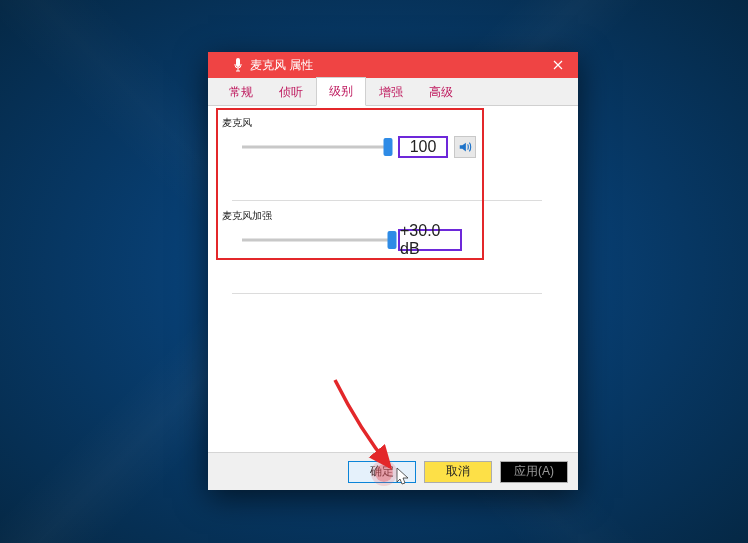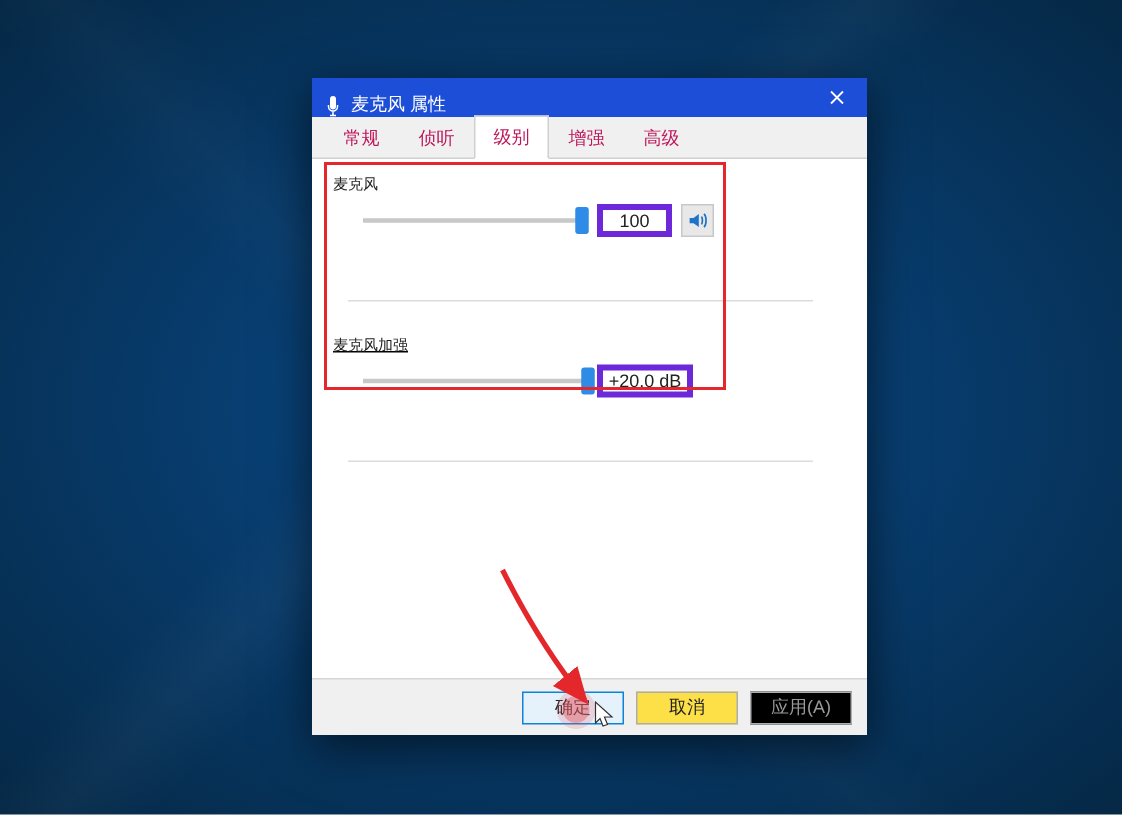--- a/index.html
+++ b/index.html
@@ -20,25 +20,25 @@
     .dialog {
       position: absolute;
       left: 208px; top: 52px;
       width: 370px; height: 438px;
       background: #fff;
       box-shadow: 0 8px 30px rgba(0,0,0,0.6);
       display: flex; flex-direction: column;
     }
     .titlebar {
       height: 26px;
-      background: #1d4ed8;
-      display: flex; align-items: flex-end;
+      background: #ef4444;
+      display: flex; align-items: center;
       color: #fff;
       font-size: 12px;
-      padding-left: 8px;
+      padding-left: 24px;
     }
     .titlebar .mic-icon {
       width: 12px; height: 14px;
       margin-right: 6px;
       display: flex; align-items: center; justify-content: center;
     }
     .titlebar .title { flex: 1; }
     .close-btn {
       width: 40px; height: 26px;
       display: flex; align-items: center; justify-content: center;
@@ -108,37 +108,37 @@
     }
     .slider-track .thumb {
       position: absolute;
       width: 9px; height: 18px;
       background: #2e8be6;
       border-radius: 2px;
       top: 50%; transform: translate(-50%, -50%);
     }
     .value-box {
       width: 50px; height: 22px;
-      border: 4px solid #6d28d9;
-      display: flex; align-items: center; justify-content: center;
-      font-size: 12px;
+      border: 2px solid #6d28d9;
+      display: flex; align-items: center; justify-content: center;
+      font-size: 16px;
       color: #222;
       background: #fff;
     }
     .sound-btn {
       width: 22px; height: 22px;
       border: 1px solid #c8c8c8;
       background: #e8e8e8;
       display: flex; align-items: center; justify-content: center;
     }
     .group-underline {
       border-bottom: 1px solid #dcdcdc;
       margin: 42px 10px 0 10px;
     }
-    .section-boost { margin-top: 22px; text-decoration: underline; }
+    .section-boost { margin-top: 8px; }
     .footer {
       height: 38px;
       background: #f0f0f0;
       border-top: 1px solid #d5d5d5;
       display: flex; align-items: center; justify-content: flex-end;
       gap: 8px;
       padding-right: 10px;
     }
     .btn {
       width: 68px; height: 22px;
@@ -228,21 +228,21 @@
       <div class="group-underline" style="width:310px"></div>
     </div>
 
     <div class="section section-boost">
       <div class="section-label">麦克风加强</div>
       <div class="slider-row">
         <div class="slider-track">
           <div class="track-line"></div>
           <div class="thumb" style="left:100%"></div>
         </div>
-        <div class="value-box" style="width:64px">+20.0 dB</div>
+        <div class="value-box" style="width:64px">+30.0 dB</div>
       </div>
       <div class="group-underline" style="width:310px"></div>
     </div>
 
   </div>
 
   <div class="footer">
     <div class="btn primary">
       <span>确定</span>
       <span class="click-ripple" style="left:26px; top:2px"></span>

